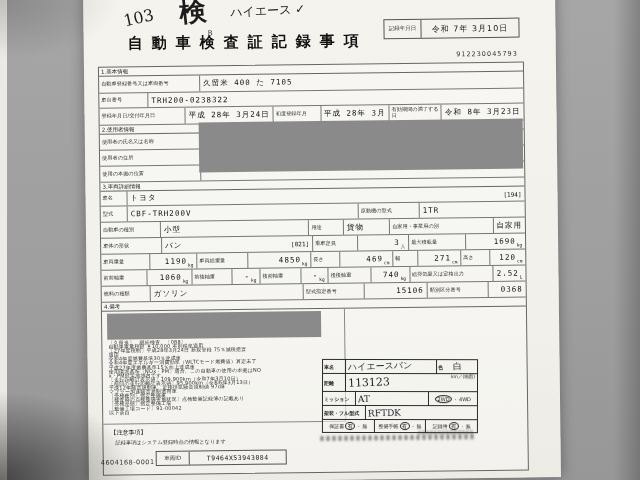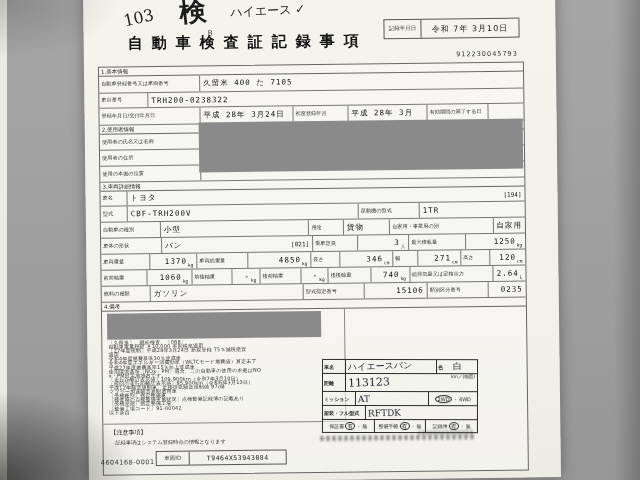--- a/index.html
+++ b/index.html
@@ -120,20 +120,21 @@
         <div class="lbl" style="width:44px">車台番号</div>
         <div class="val" style="flex:1">TRH200-0238322</div>
       </div>
 
       <div class="trow" style="height:16px">
         <div class="lbl" style="width:96px">登録年月日/交付年月日</div>
         <div class="val br" style="width:86px">平成 28年 3月24日</div>
         <div class="lbl" style="width:50px">初度登録年月</div>
         <div class="val br" style="width:72px">平成 28年 3月</div>
         <div class="lbl" style="width:56px">有効期間の満了する日</div>
+        <div class="val" style="flex:1">令和 8年 3月23日</div>
       </div>
 
       <div class="secbar">2.使用者情報</div>
 
       <div class="trow" style="height:15px">
         <div class="lbl" style="width:96px">使用者の氏名又は名称</div>
         <div class="val" style="flex:1"></div>
       </div>
       <div class="trow" style="height:15px">
         <div class="lbl" style="width:96px">使用者の住所</div>
@@ -176,39 +177,39 @@
           <span>バン</span>
           <span class="code">[021]</span>
         </div>
         <div class="lbl" style="width:40px">乗車定員</div>
         <div class="val br num" style="width:44px">
           <span>3</span>
             <span class="u">人</span>
         </div>
         <div class="lbl" style="width:52px">最大積載量</div>
         <div class="val num" style="flex:1">
-          <span>1250</span>
+          <span>1690</span>
             <span class="u">kg</span>
         </div>
       </div>
 
       <div class="trow" style="height:15px">
         <div class="lbl" style="width:44px">車両重量</div>
         <div class="val br num" style="width:40px">
-          <span>1370</span>
+          <span>1190</span>
             <span class="u">kg</span>
         </div>
         <div class="lbl" style="width:46px">車両総重量</div>
         <div class="val br num" style="width:56px">
           <span>4850</span>
             <span class="u">kg</span>
         </div>
         <div class="lbl" style="width:24px">長さ</div>
         <div class="val br num" style="width:46px">
-          <span>346</span>
+          <span>469</span>
             <span class="u">cm</span>
         </div>
         <div class="lbl" style="width:20px">幅</div>
         <div class="val br num" style="width:36px">
           <span>271</span>
             <span class="u">cm</span>
         </div>
         <div class="lbl" style="width:24px">高さ</div>
         <div class="val num" style="flex:1">
           <span>120</span>
@@ -232,32 +233,32 @@
           <span>-</span>
             <span class="u">kg</span>
         </div>
         <div class="lbl" style="width:40px">後後軸重</div>
         <div class="val br num" style="width:34px">
           <span>740</span>
             <span class="u">kg</span>
         </div>
         <div class="lbl" style="width:84px">総排気量又は定格出力</div>
         <div class="val num" style="flex:1">
-          <span>2.64</span>
+          <span>2.52</span>
             <span class="u">L</span>
         </div>
       </div>
 
       <div class="trow" style="height:15px">
         <div class="lbl" style="width:44px">燃料の種類</div>
         <div class="val br" style="width:146px">ガソリン</div>
         <div class="lbl" style="width:56px">型式指定番号</div>
         <div class="val br num" style="width:56px">15106</div>
         <div class="lbl" style="width:56px">類別区分番号</div>
-        <div class="val num" style="flex:1">0235</div>
+        <div class="val num" style="flex:1">0368</div>
       </div>
 
       <div class="secbar">4.備考</div>
 
       <div class="rembox">
         <div class="remcol">
           <div class="redact" style="left:5px;top:2px;width:214px;height:26px"></div>
           <div class="rlines">
             <div class="rline">〔久留米〕、継続検査、〔088〕</div>
             <div class="rline">自動車重量税額 ￥10,000 本則税率適用</div>

